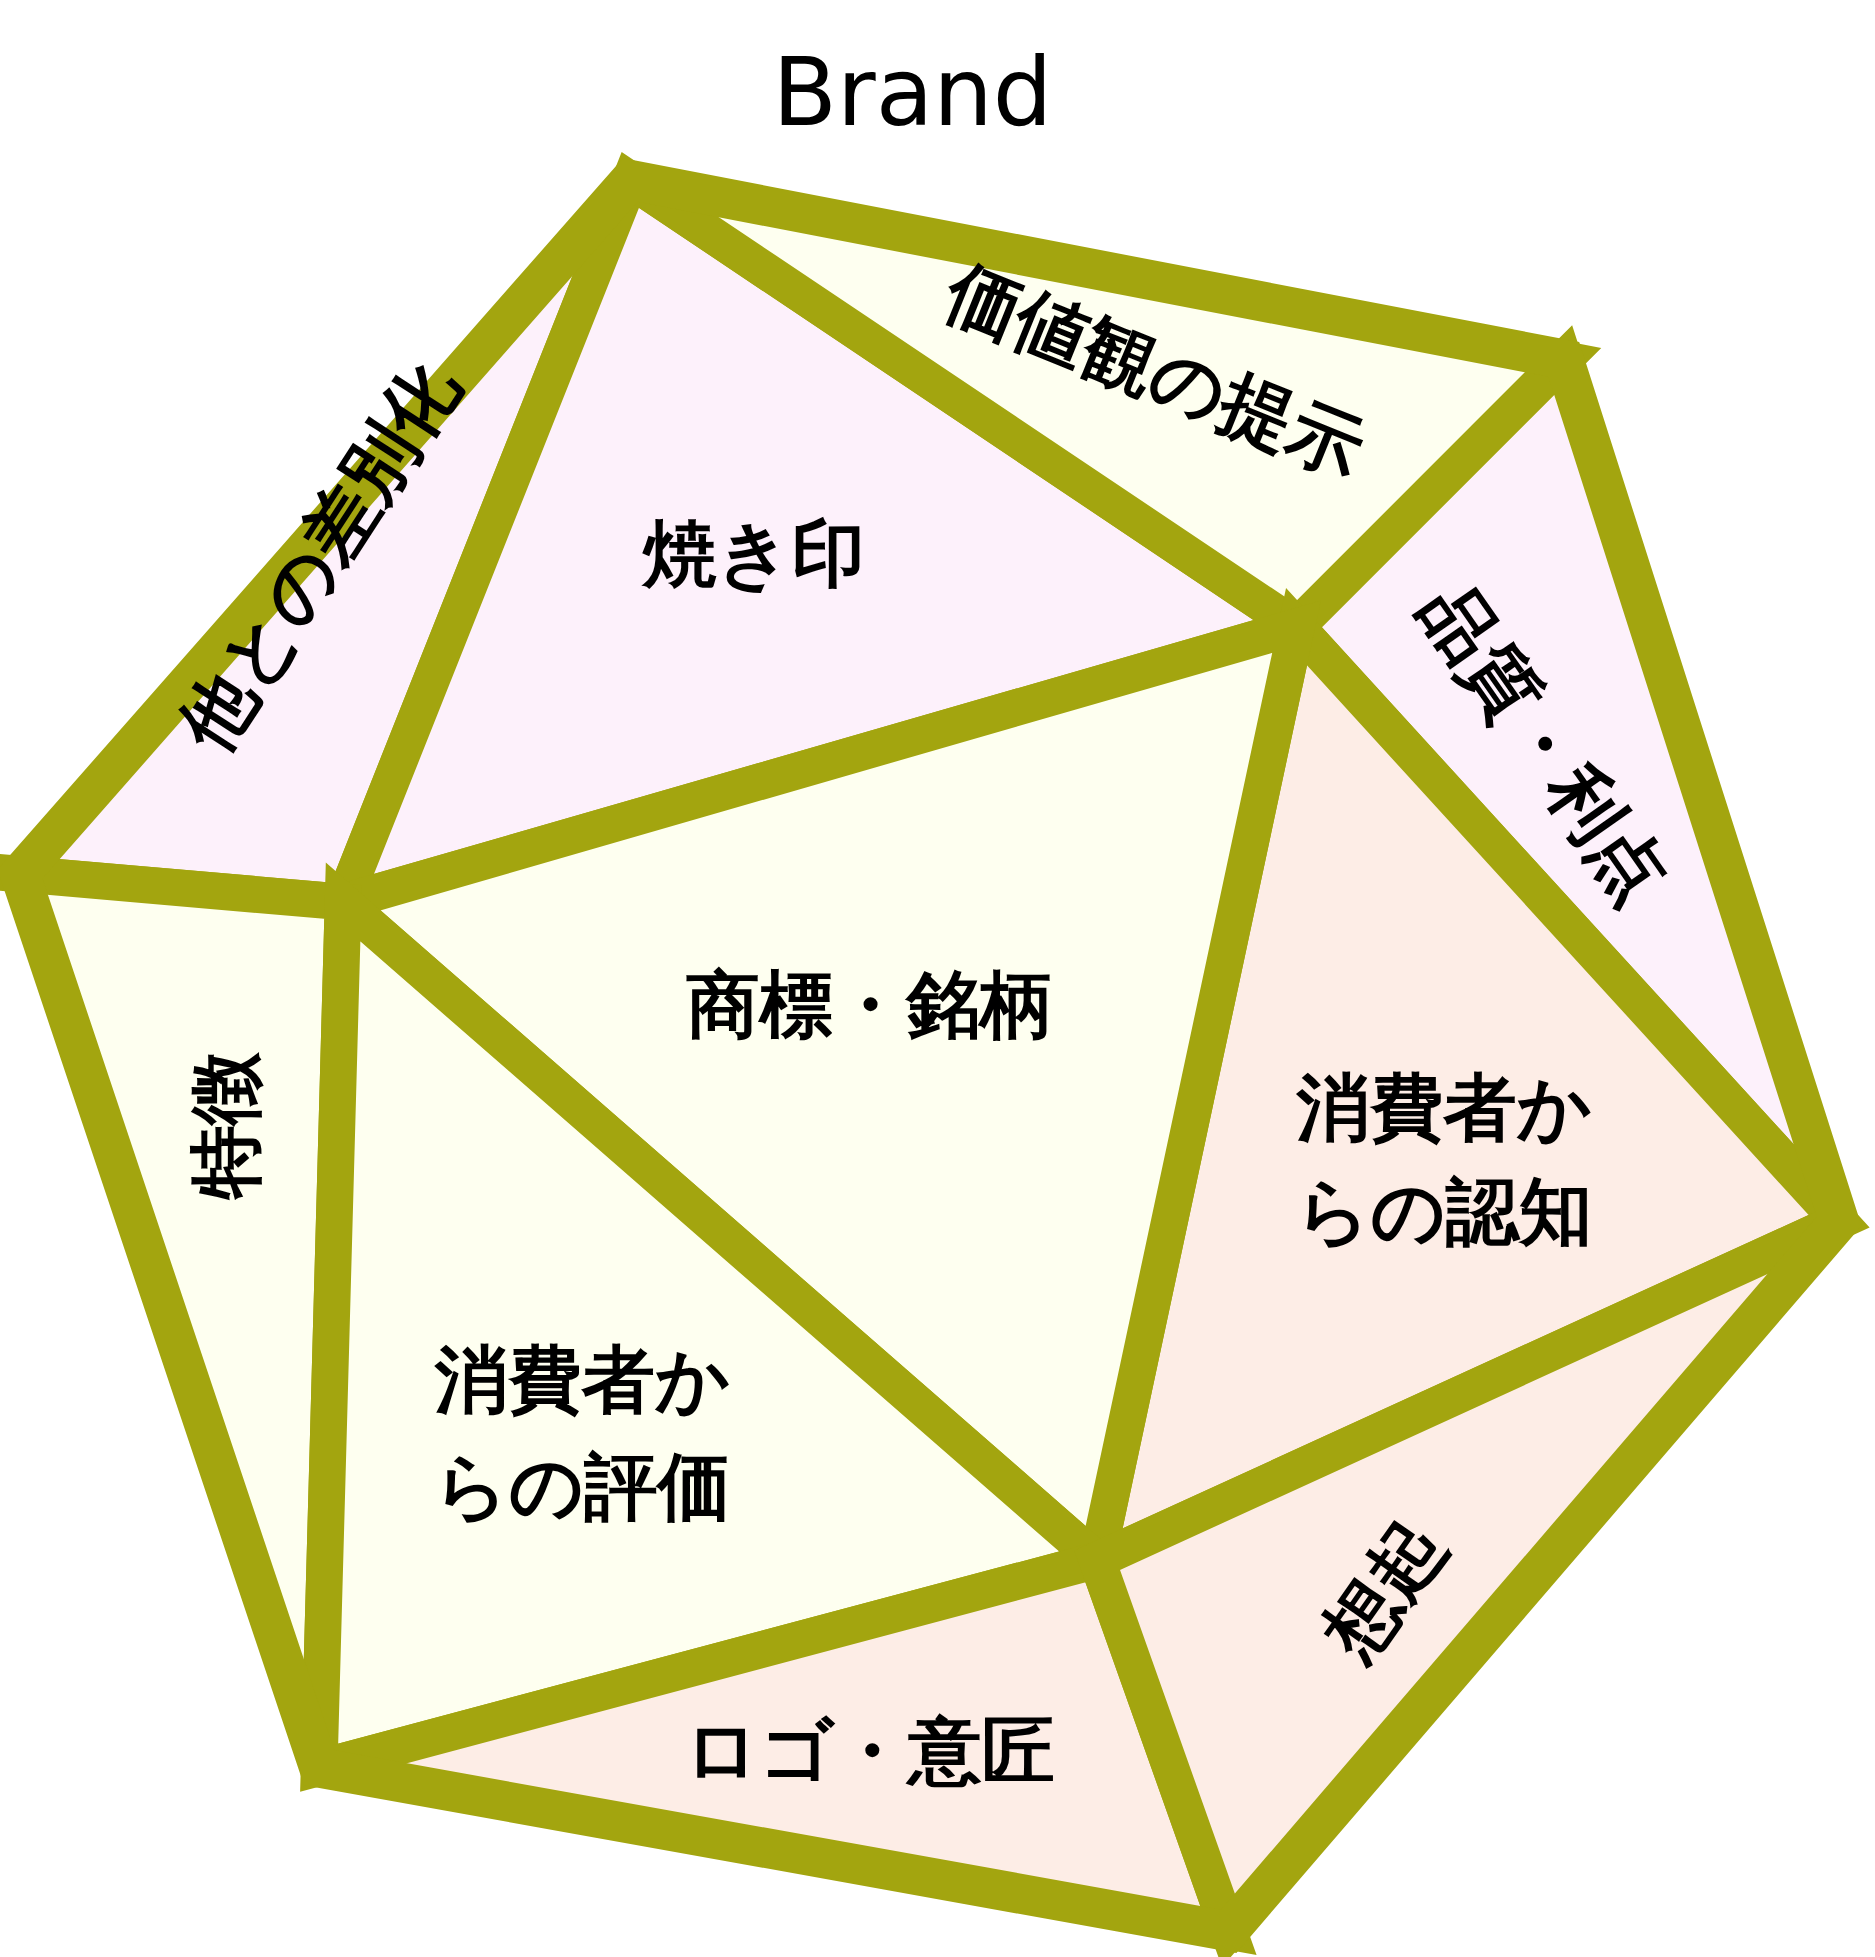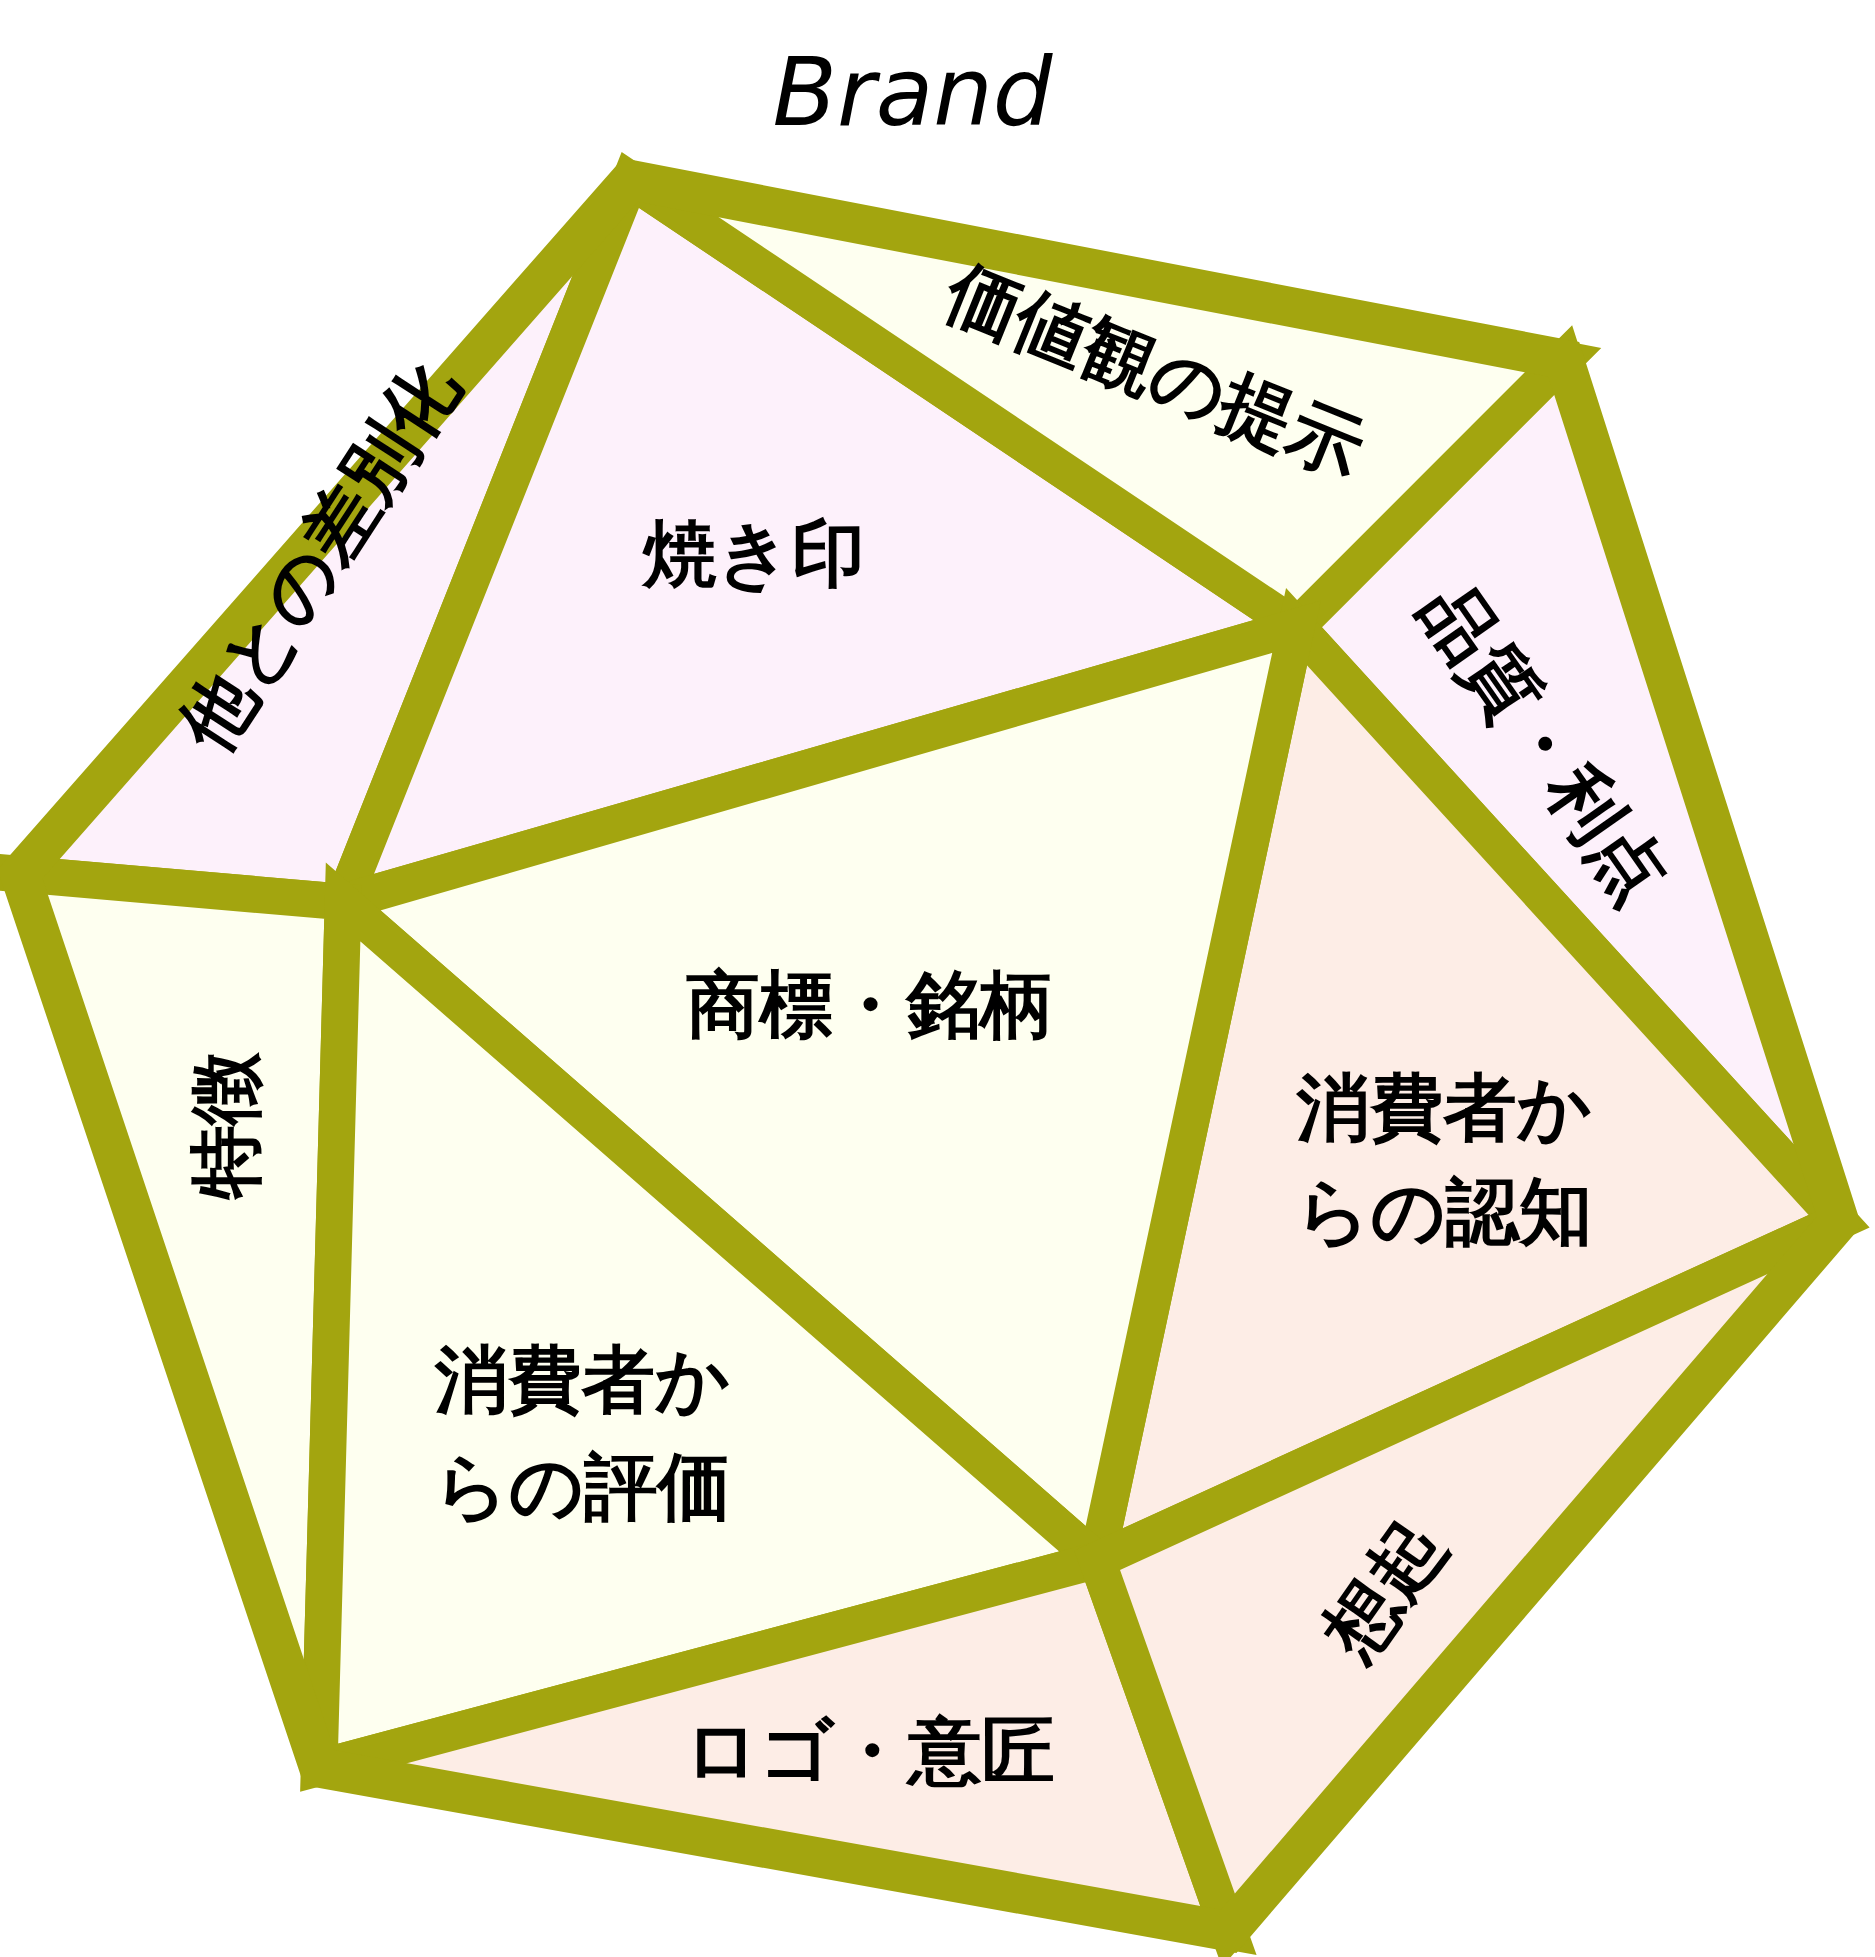--- a/index.html
+++ b/index.html
@@ -1,20 +1,20 @@
 <!DOCTYPE html>
 <html style="font-size:12.8px"><head>
   <meta charset="utf-8">
   <style>
     html, body { margin: 0; padding: 0; background: #ffffff; }
     body { width: 1875px; height: 1958px; position: relative; overflow: hidden;
            font-family: "DejaVu Sans", "Liberation Sans", sans-serif; }
     #diagram { position: absolute; left: 0; top: 0; width: 1875px; height: 1958px; }
     .title { position: absolute; left: 0; width: 1825px; top: 38px; text-align: center;
-             font-family: "DejaVu Sans", "Liberation Sans", sans-serif; font-size: 94px; color: #000; font-style: italic; }
+             font-family: "DejaVu Sans", "Liberation Sans", sans-serif; font-size: 94px; color: #000; }
     .face-label { font-family: "DejaVu Sans", "Liberation Sans", sans-serif; font-weight: bold; fill: #000; }
   </style>
 </head>
 <body>
 
 <div class="title">Brand</div>
 
 <svg id="diagram" viewBox="0 0 2350 2453" xmlns="http://www.w3.org/2000/svg">
 
   <g id="faces" stroke="#a3a50f" stroke-width="46" stroke-linejoin="miter">

